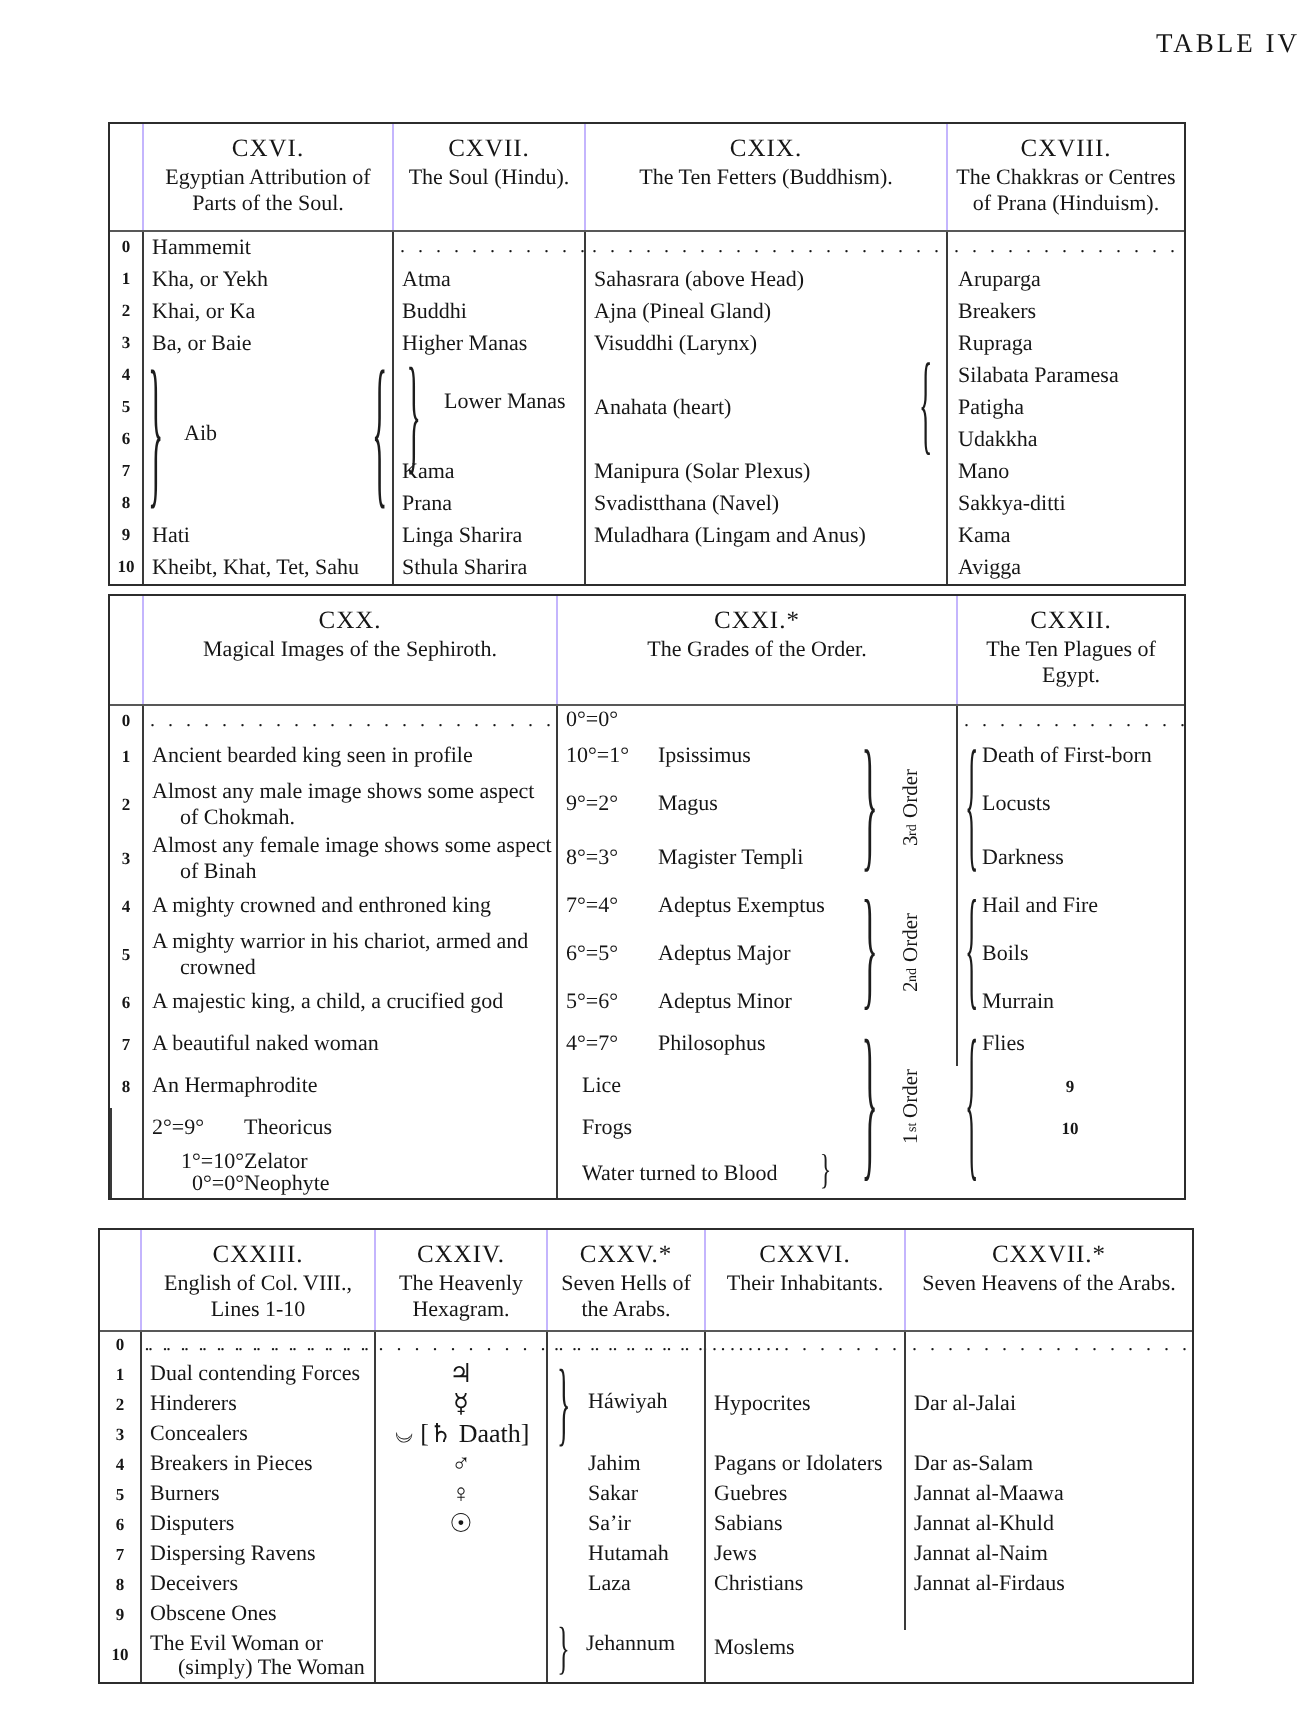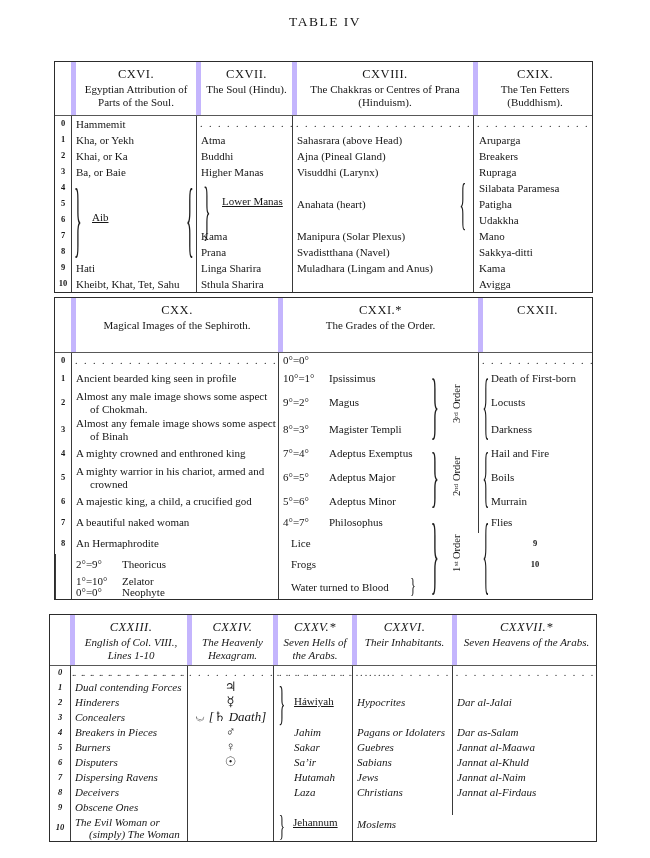--- a/index.html
+++ b/index.html
@@ -5,42 +5,42 @@
   * { box-sizing: border-box; margin: 0; padding: 0; }
   html,body { width: 650px; height: 858px; background: #ffffff; }
   body {
     position: relative;
     font-family: "Liberation Serif", "DejaVu Serif", "DejaVu Sans", serif;
     color: #161616;
     overflow: hidden;
   }
   .title {
     position: absolute; top: 14px; left: 0; width: 650px;
-    text-align: center; font-size: 13.5px; letter-spacing: 1.5px;
+    text-align: right; font-size: 13.5px; letter-spacing: 1.5px;
   }
   .table {
     position: absolute; border: 1px solid #2c2c2c; background: #fff;
   }
   #t1 { left: 54px; top: 61px; }
   #t2 { left: 54px; top: 297px; }
   #t3 { left: 49px; top: 614px; }
   .thead { display: grid; border-bottom: 1px solid #585858; }
   .tbody { display: grid; }
   #t1 .thead, #t1 .tbody { grid-template-columns: 16px 125px 96px 181px 119px; }
   #t1 .thead { grid-template-rows: 53px; }
   #t1 .tbody { grid-template-rows: repeat(11, 16px); }
   #t2 .thead, #t2 .tbody { grid-template-columns: 16px 207px 200px 114px; }
   #t2 .thead { grid-template-rows: 54px; }
   #t2 .tbody { grid-template-rows: 15px 21px 27px 27px 21px 27px 21px 21px 21px 21px 24px; }
-  #t3 .thead, #t3 .tbody { grid-template-columns: 20px 117px 86px 79px 100px 144px; font-style: italic; }
+  #t3 .thead, #t3 .tbody { grid-template-columns: 20px 117px 86px 79px 100px 144px; }
   #t3 .thead { grid-template-rows: 50px; }
   #t3 .tbody { grid-template-rows: 14px repeat(9, 15px) 26px; }
 
   .th {
-    border-left: 5px solid #c4b5fd;
+    border-left: 1px solid #c4b5fd;
     display: flex; flex-direction: column; align-items: center;
     padding-top: 5px; text-align: center;
   }
   .th.empty { border-left: none; }
   .th .roman { font-size: 12.5px; letter-spacing: .5px; }
   .th .sub { font-size: 11px; line-height: 1.18; margin-top: 1px; padding: 0 3px; }
 
   .td {
     border-left: 1px solid #3a3a3a;
     display: flex; align-items: center;
@@ -54,32 +54,32 @@
   .td.dotted {
     white-space: nowrap; letter-spacing: 2px; font-size: 10px; padding-left: 3px;
   }
   .hangin { display: block; width: 100%; padding-left: 14px; text-indent: -14px; }
   .col-fetters { padding-left: 5px; }
   .col-plagues { padding-left: 12px; }
   .col-grades  { padding-left: 4px; }
   .deg { width: 46px; flex: none; }
   .g10 { flex-direction: column; align-items: stretch; justify-content: center; }
   .gline { display: flex; line-height: 11px; }
-  .gline .deg { width: 46px; }
+  .gline .deg { width: 46px; text-align: right; }
   .col-hexagram { justify-content: center; padding-left: 0; font-size: 13px; overflow: visible; }
   .col-hexagram .moon { display: inline-block; transform: rotate(95deg); font-size: 11px; margin-right: 4px; }
   .col-hells { padding-left: 20px; }
   .vtop { align-items: flex-start; padding-top: 3px; }
 
   .brace {
     position: absolute; display: flex; align-items: center; justify-content: center;
     color: #1d1d1d; overflow: visible; pointer-events: none;
   }
   .brace span { display: block; font-size: 20px; line-height: 20px; font-family: "Liberation Serif", serif; }
-  .olabel { position: absolute; font-size: 11px; white-space: nowrap; text-decoration: underline; }
+  .olabel { position: absolute; font-size: 11px; white-space: nowrap; }
   .order-label {
     position: absolute; width: 18px;
     display: flex; align-items: center; justify-content: center;
     writing-mode: vertical-rl; transform: rotate(180deg);
     font-size: 10.5px; color: #161616;
   }
   .order-label sup { font-size: 7px; }
   .order-label .ow { margin-inline-start: 3px; }
 </style>
 </head>
@@ -92,26 +92,26 @@
     <div class="th empty"></div>
     <div class="th">
       <div class="roman">CXVI.</div>
       <div class="sub">Egyptian Attribution of Parts of the Soul.</div>
     </div>
     <div class="th">
       <div class="roman">CXVII.</div>
       <div class="sub">The Soul (Hindu).</div>
     </div>
     <div class="th">
+      <div class="roman">CXIX.</div>
+      <div class="sub">The Ten Fetters (Buddhism).</div>
+    </div>
+    <div class="th">
       <div class="roman">CXVIII.</div>
       <div class="sub">The Chakkras or Centres of Prana (Hinduism).</div>
-    </div>
-    <div class="th">
-      <div class="roman">CXIX.</div>
-      <div class="sub">The Ten Fetters (Buddhism).</div>
     </div>
   </div>
   <div class="tbody">
       <div class="td num">0</div>
       <div class="td col-egyptian">Hammemit</div>
       <div class="td col-soul dotted">. . . . . . . . . . . . . . . . . . . . . . . . . . . . . . . . . . . .</div>
       <div class="td col-chakkras dotted">. . . . . . . . . . . . . . . . . . . . . . . . . . . . . . . . . . . .</div>
       <div class="td col-fetters dotted">. . . . . . . . . . . . . . . . . . . . . . . . . . . . . . . . . . . .</div>
       <div class="td num">1</div>
       <div class="td col-egyptian">Kha, or Yekh</div>
@@ -187,20 +187,21 @@
     <div class="th">
       <div class="roman">CXX.</div>
       <div class="sub">Magical Images of the Sephiroth.</div>
     </div>
     <div class="th">
       <div class="roman">CXXI.*</div>
       <div class="sub">The Grades of the Order.</div>
     </div>
     <div class="th">
       <div class="roman">CXXII.</div>
+      <div class="sub">The Ten Plagues of Egypt.</div>
     </div>
   </div>
   <div class="tbody">
       <div class="td num">0</div>
       <div class="td col-images dotted">. . . . . . . . . . . . . . . . . . . . . . . . . . . . . . . . . . . .</div>
       <div class="td col-grades">
         <span class="deg">0°=0°</span>
         <span></span>
       </div>
       <div class="td col-plagues dotted">. . . . . . . . . . . . . . . . . . . . . . . . . . . . . . . . . . . .</div>

